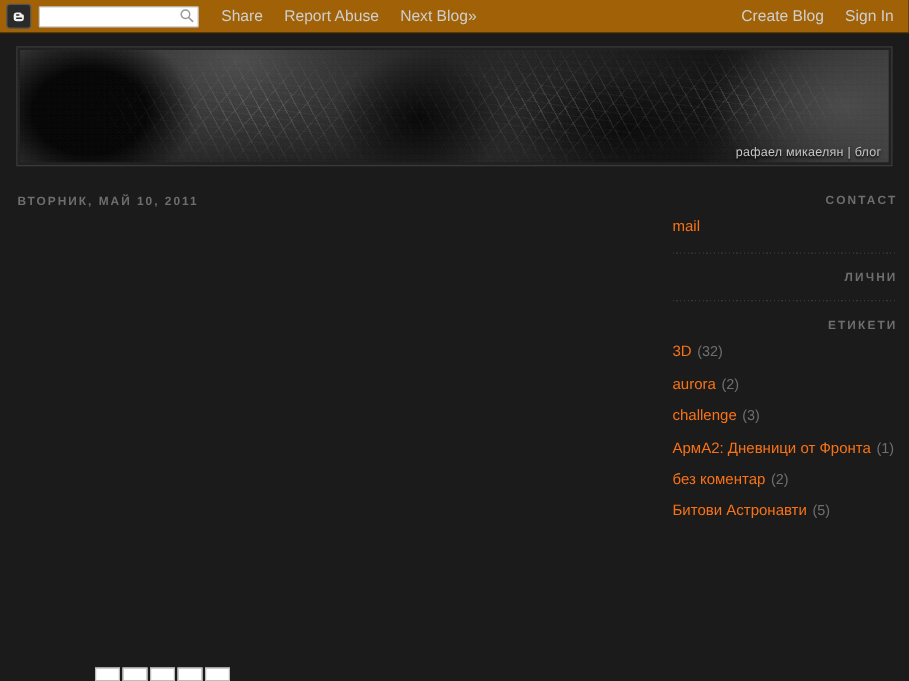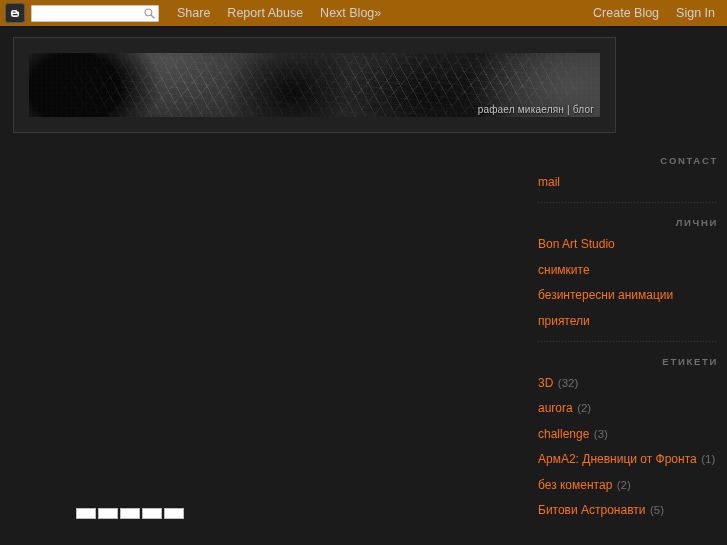--- a/index.html
+++ b/index.html
@@ -86,26 +86,26 @@
     text-decoration: none;
     white-space: nowrap;
     cursor: pointer;
   }
 
   
   #header-outer {
     position: absolute;
     left: 13px;
     top: 37px;
-    width: 603px;
+    width: 701px;
     height: 96px;
     background: #212121;
     border: 1px solid #3a3a3a;
     box-sizing: border-box;
-    padding: 15px;
+    padding: 2px;
   }
   #header-banner {
     position: relative;
     width: 100%;
     height: 100%;
     overflow: hidden;
     background: #1d1d1d;
   }
   #header-banner .art {
     position: absolute;
@@ -283,20 +283,21 @@
     <div class="art"></div>
     <div class="fil"></div>
     <div class="grain"></div>
     <div id="header-title">рафаел микаелян | блог</div>
   </div>
 </div>
 
 <div id="content">
 
   <div id="main-col">
+    <h2 class="post-date">ВТОРНИК, МАЙ 10, 2011</h2>
     <div class="post-body">
       <div class="media-strip">
         <div class="cell"></div>
         <div class="cell"></div>
         <div class="cell"></div>
         <div class="cell"></div>
         <div class="cell"></div>
       </div>
     </div>
   </div>
@@ -309,34 +310,20 @@
         <li>
           <a class="w-link">mail</a>
         </li>
       </ul>
     </div>
 
     <div class="sep"></div>
 
     <div class="widget">
       <div class="widget-title">ЛИЧНИ</div>
-      <ul>
-        <li>
-          <a class="w-link">Bon Art Studio</a>
-        </li>
-        <li>
-          <a class="w-link">снимките</a>
-        </li>
-        <li>
-          <a class="w-link">безинтересни анимации</a>
-        </li>
-        <li>
-          <a class="w-link">приятели</a>
-        </li>
-      </ul>
     </div>
 
     <div class="sep"></div>
 
     <div class="widget">
       <div class="widget-title">ЕТИКЕТИ</div>
       <ul>
         <li>
           <a class="w-link">3D</a>
           <span class="count">(32)</span>

